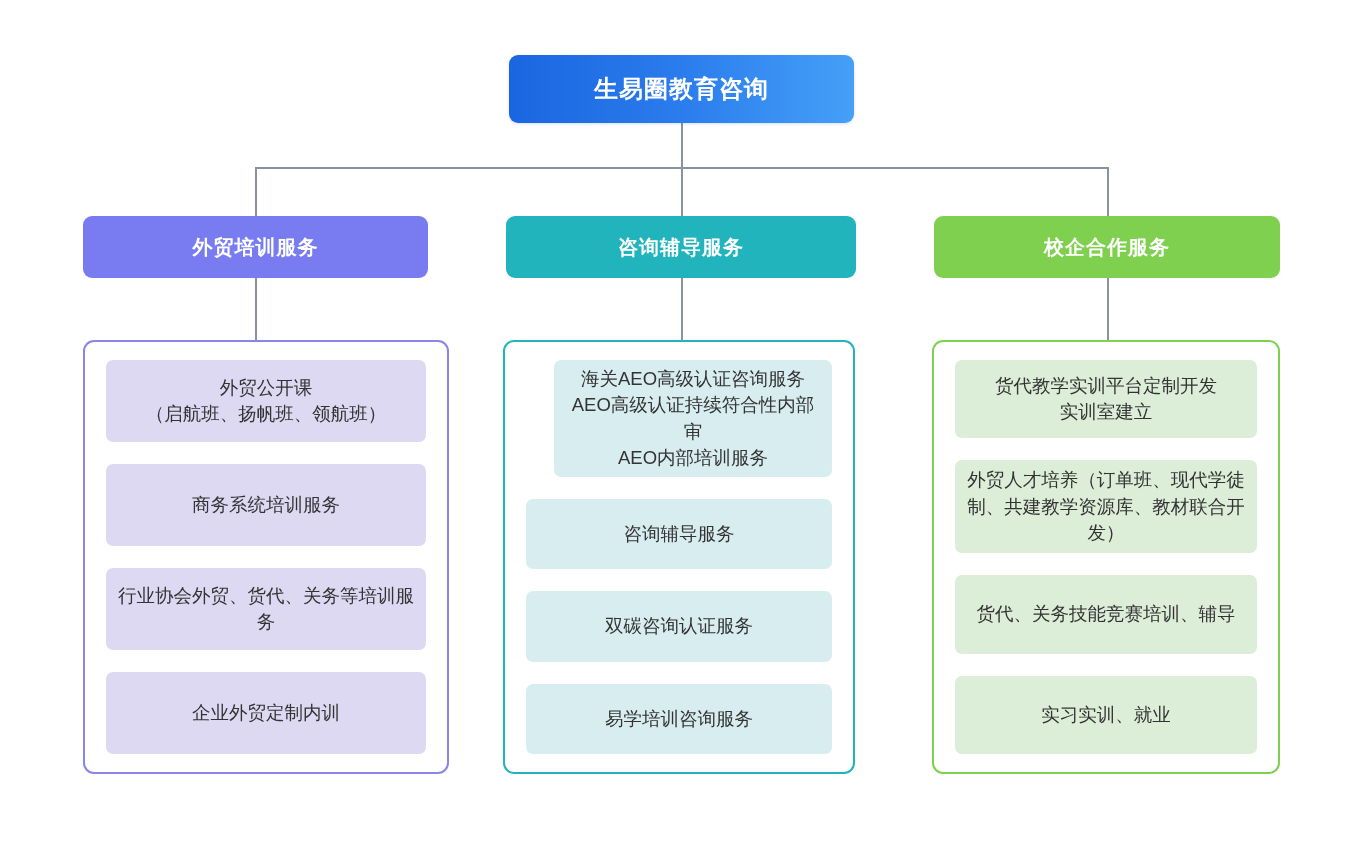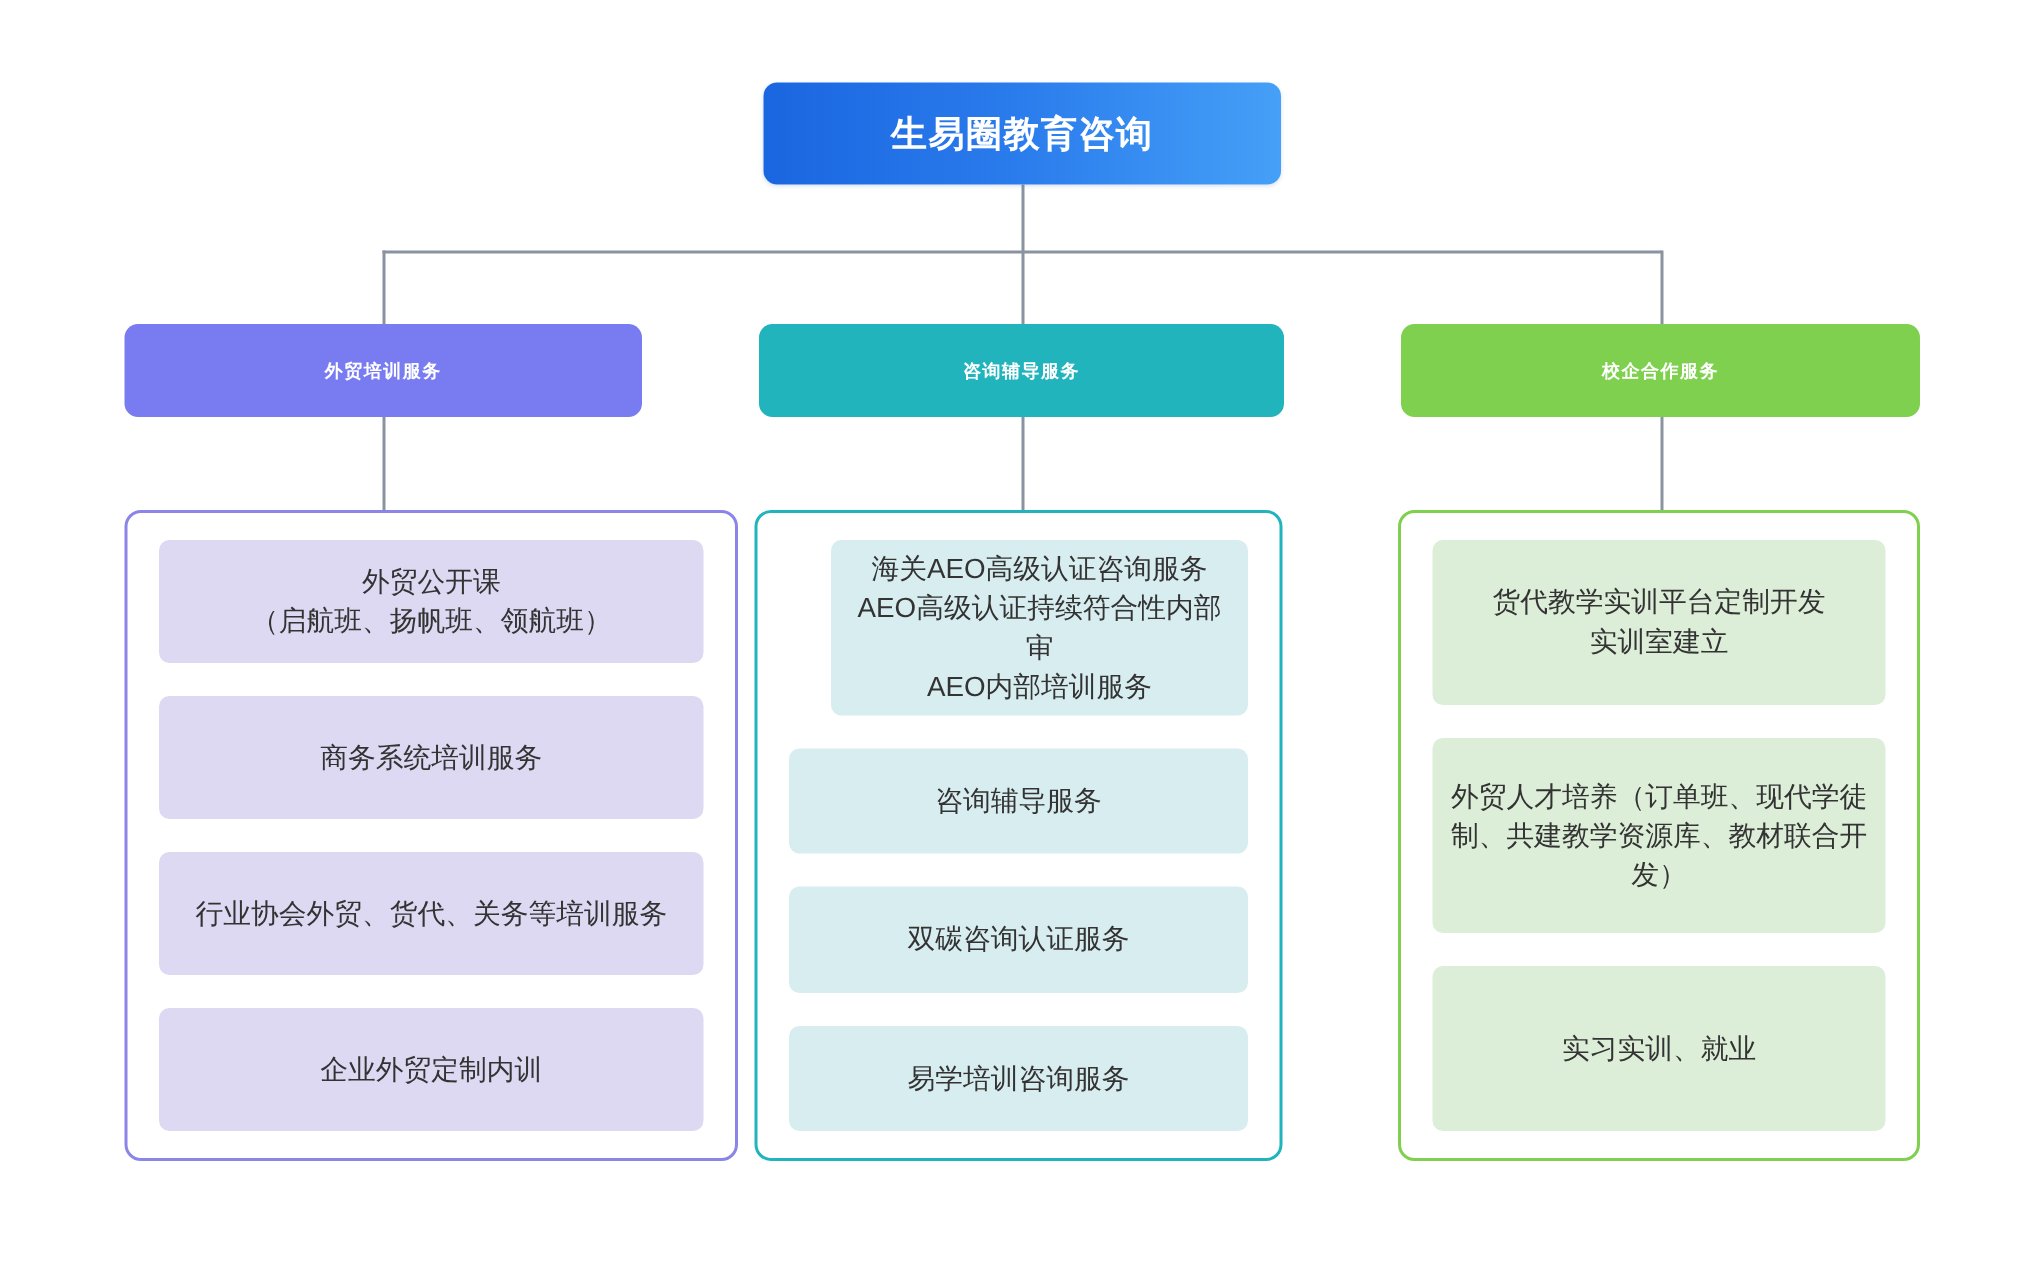--- a/index.html
+++ b/index.html
@@ -51,42 +51,42 @@
     position: absolute;
     top: 216px;
     height: 62px;
     border-radius: 9px;
     display: flex;
     align-items: center;
     justify-content: center;
   }
   .cat-header .label {
     color: #ffffff;
-    font-size: 12px;
+    font-size: 20px;
     font-weight: bold;
     letter-spacing: 1px;
   }
   .cat-0 { left: 83px;  width: 345px; background: #787cf0; }
   .cat-1 { left: 506px; width: 350px; background: #21b4bc; }
   .cat-2 { left: 934px; width: 346px; background: #7ed04e; }
 
   
   .group-box {
     position: absolute;
     top: 340px;
     height: 434px;
     border-radius: 11px;
     background: #ffffff;
     border: 2px solid #8b85e8;
     padding: 18px 21px;
     display: flex;
     flex-direction: column;
     justify-content: space-between;
   }
-  .group-0 { left: 83px;  width: 409px; border-color: #8b85e8; }
+  .group-0 { left: 83px;  width: 366px; border-color: #8b85e8; }
   .group-1 { left: 503px; width: 352px; border-color: #21b4bc; }
   .group-2 { left: 932px; width: 348px; border-color: #7ed04e; }
 
   
   .leaf {
     flex: 1 1 0;
     margin-bottom: 22px;
     border-radius: 7px;
     display: flex;
     align-items: center;
@@ -174,17 +174,20 @@
 
   <div class="group-box group-2">
     <div class="leaf">
       <span class="txt">货代教学实训平台定制开发
 实训室建立</span>
     </div>
     <div class="leaf">
       <span class="txt">外贸人才培养（订单班、现代学徒制、共建教学资源库、教材联合开发）</span>
     </div>
     <div class="leaf">
+      <span class="txt">货代、关务技能竞赛培训、辅导</span>
+    </div>
+    <div class="leaf">
       <span class="txt">实习实训、就业</span>
     </div>
   </div>
 
 </div>
 
 </body></html>

